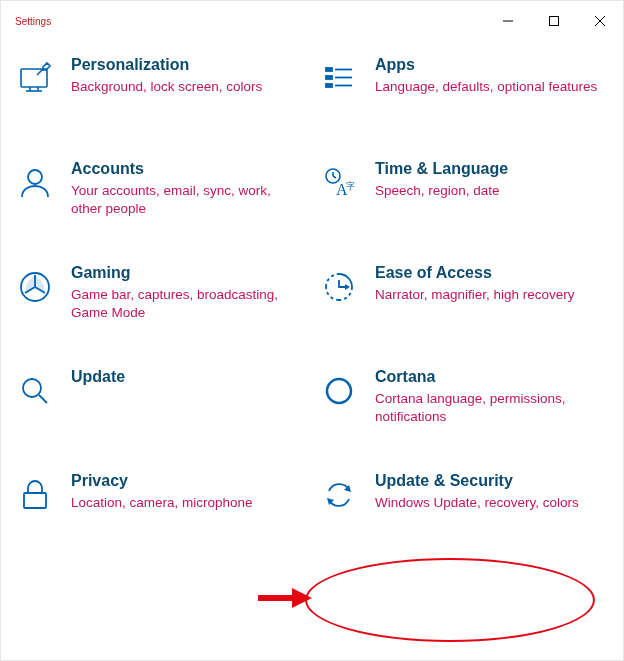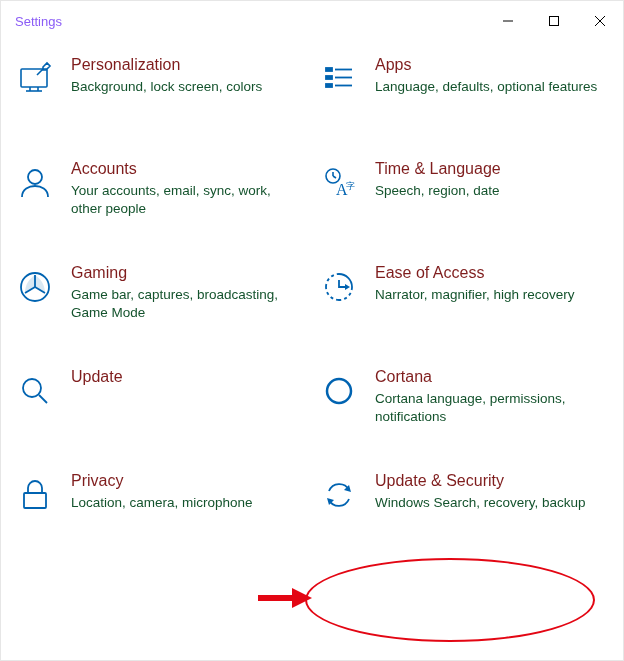--- a/index.html
+++ b/index.html
@@ -13,23 +13,23 @@
       border: 1px solid #e6e6e6;
     }
     .titlebar {
       display: flex;
       align-items: center;
       justify-content: space-between;
       height: 40px;
       padding-left: 14px;
     }
     .titlebar-title {
-      font-size: 13px;
+      font-size: 10px;
       font-weight: 400;
-      color: #8b5cf6;
+      color: #b91c1c;
     }
     .window-controls { display: flex; }
     .window-controls .ctrl {
       width: 46px;
       height: 40px;
       display: flex;
       align-items: center;
       justify-content: center;
       color: #000;
     }
@@ -55,28 +55,28 @@
       flex: 0 0 40px;
       display: flex;
       align-items: center;
       justify-content: center;
       color: #0063B1;
       margin-top: 4px;
     }
     .cat-text { flex: 1; min-width: 0; padding-right: 6px; }
     .cat-title {
       font-size: 16px;
-      font-weight: 400;
-      color: #7f1d1d;
+      font-weight: 700;
+      color: #0c4a6e;
       line-height: 1.3;
       margin-bottom: 2px;
     }
     .cat-desc {
       font-size: 13.5px;
-      color: #14532d;
+      color: #be185d;
       line-height: 1.35;
     }
 
     
     .annot-circle {
       position: absolute;
       border: 2px solid #e30613;
       border-radius: 50%;
       pointer-events: none;
     }
@@ -249,21 +249,21 @@
     <div class="cat-icon">
       <svg width="36" height="36" viewBox="0 0 36 36" fill="none" stroke="currentColor" stroke-width="1.8">
         <path d="M8 14 A11 11 0 0 1 28 13"></path>
         <polygon points="28,8 30,15 23,13" fill="currentColor" stroke="none"></polygon>
         <path d="M28 22 A11 11 0 0 1 8 23"></path>
         <polygon points="8,28 6,21 13,23" fill="currentColor" stroke="none"></polygon>
       </svg>
     </div>
     <div class="cat-text">
       <div class="cat-title">Update &amp; Security</div>
-      <div class="cat-desc">Windows Search, recovery, backup</div>
+      <div class="cat-desc">Windows Update, recovery, colors</div>
     </div>
   </div>
 
 </div>
 
 <div class="annot-circle" style="left:304px; top:557px; width:290px; height:84px;"></div>
 
 <svg class="annot-arrow" style="left:255px; top:586px;" width="56" height="22" viewBox="0 0 56 22">
   <line x1="2" y1="11" x2="38" y2="11" stroke="#e30613" stroke-width="6"></line>
   <polygon points="36,1 56,11 36,21" fill="#e30613"></polygon>

